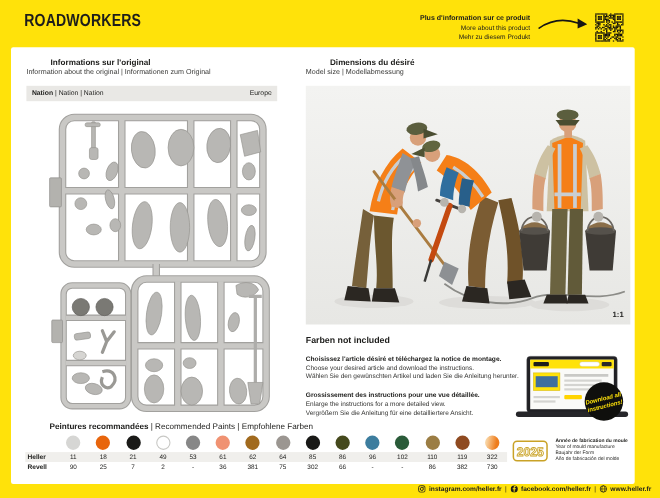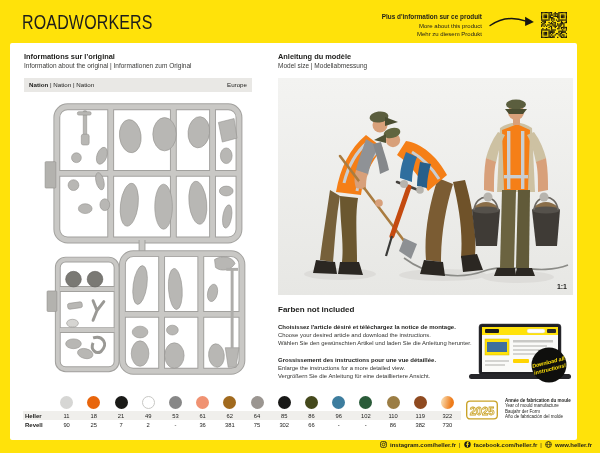--- a/index.html
+++ b/index.html
@@ -6,31 +6,31 @@
   body{
     width:600px;height:453px;position:relative;overflow:hidden;
     background:#FFE20A;
     font-family:"Liberation Sans", sans-serif;
     color:#1d1d1b;
     -webkit-font-smoothing:antialiased;
   }
   .abs{position:absolute;}
 
   
-  #title{left:22px;top:11px;font-size:20px;font-weight:normal;letter-spacing:.2px;}
+  #title{left:22px;top:11px;font-size:16px;font-weight:bold;letter-spacing:.2px;}
   #title .squeeze{display:inline-block;transform:scaleX(.8);transform-origin:0 50%;white-space:nowrap;}
   #moreinfo{right:118px;top:13px;text-align:right;line-height:8.5px;font-size:6px;white-space:nowrap;}
   #moreinfo .b{font-weight:bold;font-size:6.4px;}
   #arrow{left:486px;top:15px;width:52px;height:14px;}
   #qr{left:541px;top:12px;width:26px;height:26px;}
 
   
   #panel{left:10px;top:43px;width:567px;height:397px;background:#ffffff;border-radius:2px;}
 
-  .h1{font-size:7.4px;font-weight:bold;}
+  .h1{font-size:7.4px;font-weight:bold;margin-left:22px;}
   .h2{font-size:6.5px;color:#3a3a38;}
 
   
   #lh1{left:14px;top:9px;}
   #lh2{left:14px;top:19px;}
   #nationbar{left:14px;top:35px;width:228px;height:14px;background:#e9e8e5;
     font-size:6.2px;line-height:14px;padding:0 5px;box-sizing:border-box;}
   #nationbar .val{position:absolute;right:5px;top:0;}
   #sprue{left:12px;top:54px;width:243px;height:284px;}
 
@@ -448,21 +448,21 @@
       <ellipse cx="118" cy="262" rx="9" ry="13"></ellipse>
       <ellipse cx="153" cy="264" rx="10" ry="13"></ellipse>
       <ellipse cx="196" cy="264" rx="8" ry="12" transform="rotate(-5 196 264)"></ellipse>
 
       <line x1="212" y1="176" x2="212" y2="256" stroke="#aeadaa" stroke-width="3"></line>
       <line x1="206" y1="176" x2="218" y2="176" stroke="#aeadaa" stroke-width="3"></line>
       <polygon points="205,256 219,256 216,276 208,276"></polygon>
     </g>
   </svg>
 
-  <div id="rh1" class="abs h1">Anleitung du modèle</div>
+  <div id="rh1" class="abs h1">Dimensions du désiré</div>
   <div id="rh2" class="abs h2">Model size | Modellabmessung</div>
 
   <div id="photo" class="abs">
     <svg viewBox="0 0 295 217" width="295" height="217">
 
       <ellipse cx="62" cy="196" rx="36" ry="6" fill="#dddcd9"></ellipse>
       <ellipse cx="165" cy="197" rx="44" ry="6" fill="#dddcd9"></ellipse>
       <ellipse cx="240" cy="199" rx="36" ry="6" fill="#dddcd9"></ellipse>
 
       <path d="M126,180 C150,198 182,202 206,193 S262,198 290,187" stroke="#8b8b87" stroke-width="1.6" fill="none"></path>
@@ -571,20 +571,23 @@
     <rect x="4" y="52" width="102" height="5" rx="2.5" fill="#26262a"></rect>
     <g>
       <circle cx="84" cy="43" r="17.5" fill="#0f0f0d"></circle>
       <g transform="rotate(-14 84 43)" font-family="Liberation Sans, sans-serif" font-size="5.4" font-weight="bold" font-style="italic" fill="#FFE20A" text-anchor="middle">
         <text x="84" y="42">Download all</text>
         <text x="84" y="49">instructions!</text>
       </g>
     </g>
   </svg>
 
+  <div id="ph" class="abs h1">
+    <span>Peintures recommandées</span><span class="rest"> | Recommended Paints | Empfohlene Farben</span>
+  </div>
 
   <div id="ptable" class="abs">
     <div id="swrow" class="prow">
         <div class="plabel"></div>
         <div class="pcell">
           <span class="swatch" style="background: rgb(214, 214, 212);"></span>
         </div>
         <div class="pcell">
           <span class="swatch" style="background: rgb(232, 101, 12);"></span>
         </div>

